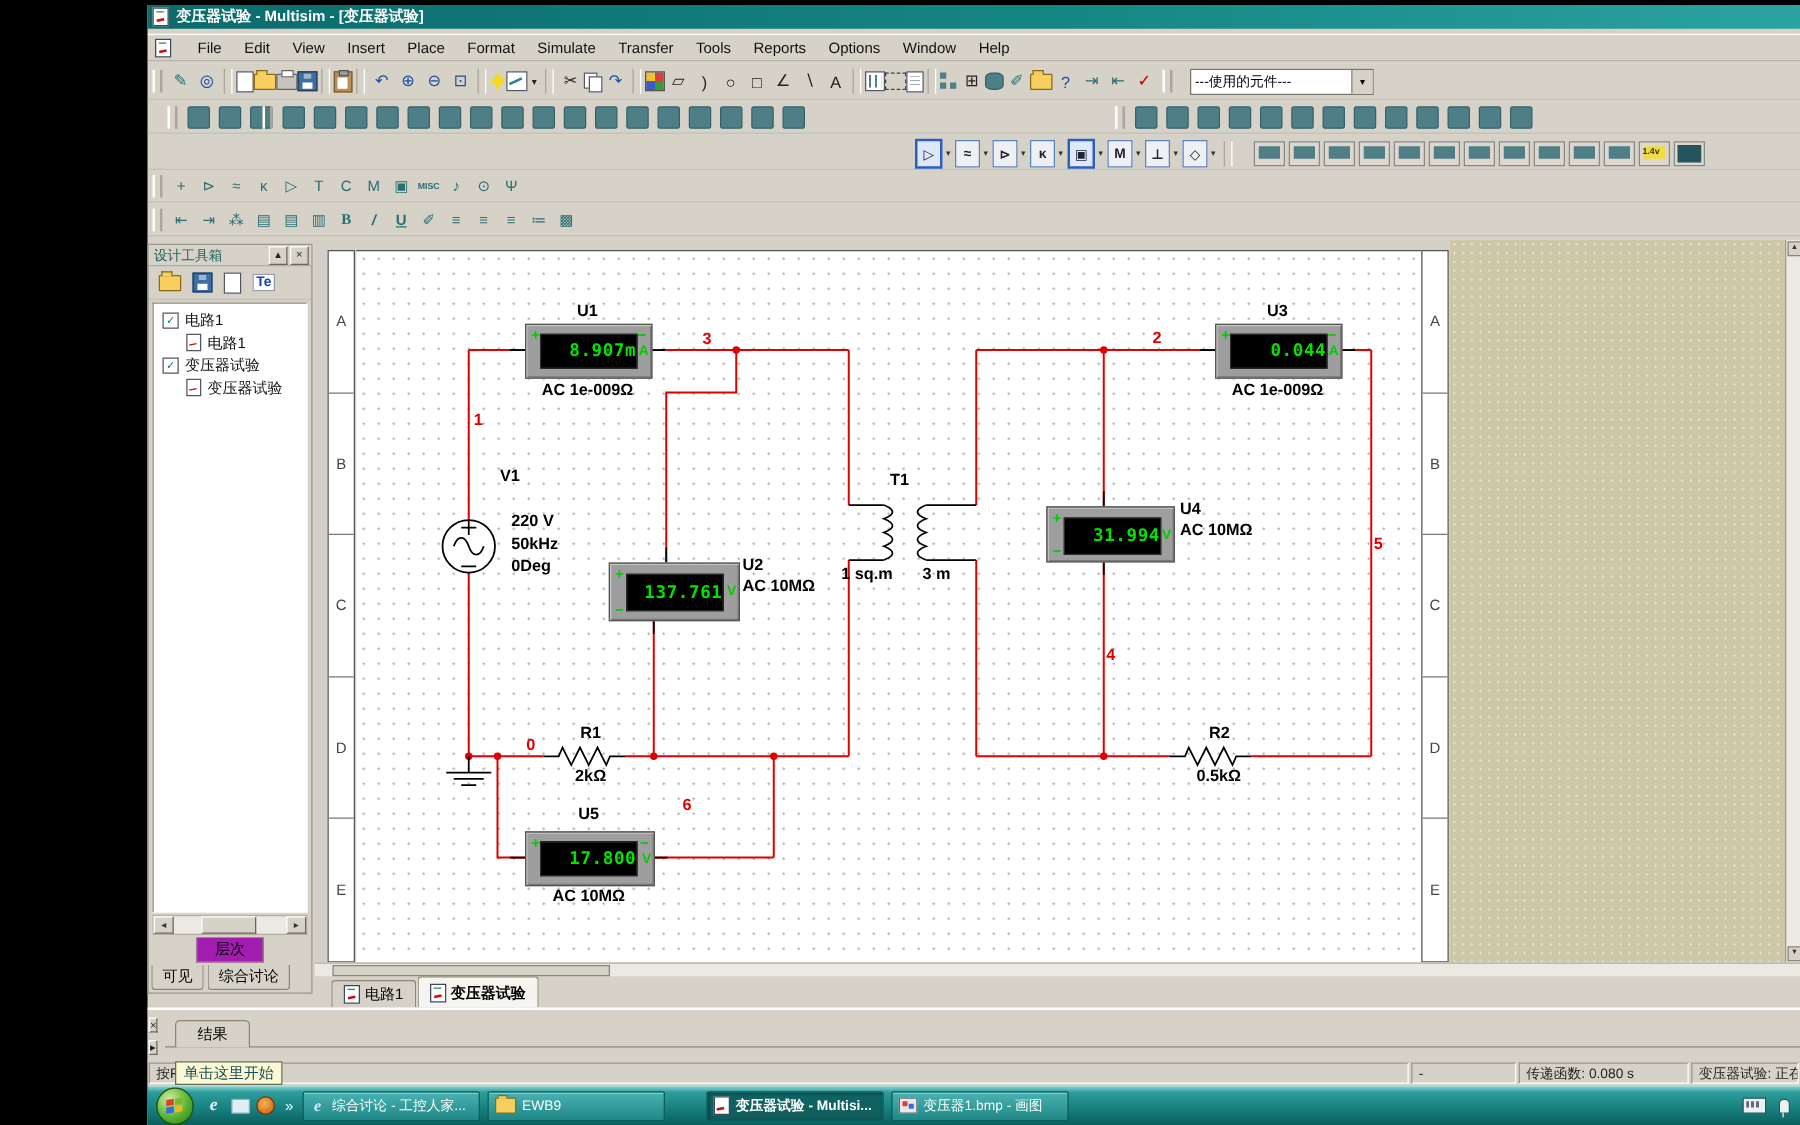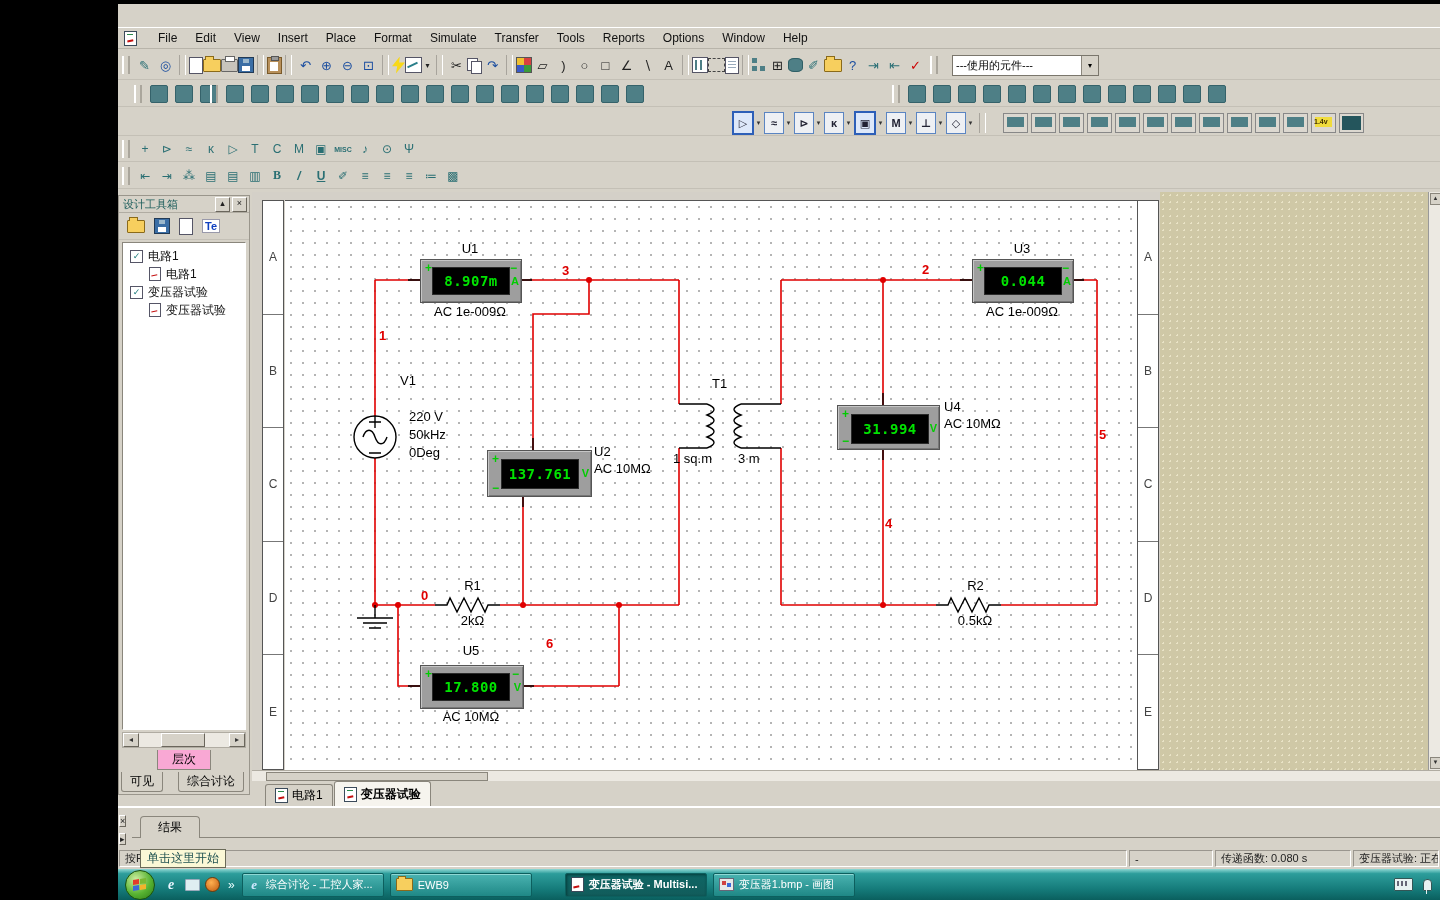--- a/index.html
+++ b/index.html
@@ -108,22 +108,22 @@
      border:1px solid;border-color:#8a867c #fff #fff #8a867c;font-size:12px;color:#111;padding-top:4px;overflow:hidden}
   .trow{display:flex;align-items:center;gap:5px;height:18px;padding-left:7px}
   .trow.child{padding-left:26px}
   .cb{width:11px;height:11px;background:#fff;border:1px solid #556;font-size:9px;line-height:10px;text-align:center;color:#1a7a7a;flex:none}
   .docic{display:inline-block;width:10px;height:12px;background:#fff;border:1px solid #556;position:relative;flex:none}
   .docic::after{content:"";position:absolute;left:1px;top:4px;width:6px;height:3px;border-bottom:1.5px solid #c41010;transform:rotate(-12deg)}
   .tbx-scroll{position:absolute;bottom:46px;left:3px;right:3px;height:14px;background:#ece9e2;border:1px solid #b0aca2;display:flex;align-items:stretch}
   .sbtn{width:14px;background:#d6d2c8;border:1px solid;border-color:#fff #6a665c #6a665c #fff;font-size:8px;text-align:center;line-height:12px;color:#333}
   .sthumb{width:42px;margin-left:22px;background:#d6d2c8;border:1px solid;border-color:#fff #6a665c #6a665c #fff}
   .tbx-hier{position:absolute;bottom:24px;left:0;width:100%;text-align:center}
-  .tbx-hier span{display:inline-block;font-size:12px;padding:1px 14px;border:1px solid #8a867c;border-top:none;background:#f9a8d4}
-  .tbx-tabs{position:absolute;bottom:2px;left:2px;display:flex;gap:15px}
+  .tbx-hier span{display:inline-block;font-size:12px;padding:1px 14px;border:1px solid #8a867c;border-top:none;background:#a21caf}
+  .tbx-tabs{position:absolute;bottom:2px;left:2px;display:flex;gap:3px}
   .btab{font-size:12px;padding:1px 8px;background:#d6d2c8;border:1px solid #8a867c;border-top:none;border-radius:0 0 3px 3px}
 
   
   .canvascol{position:absolute;left:134px;top:188px;width:1188px;height:578px;background:#d4d0c8;overflow:hidden}
   .sheetdots{position:absolute;left:33px;top:8px;width:852px;height:570px;background:#fff;
      background-image:radial-gradient(#b4b4b4 1px,transparent 1px);background-size:12px 12px;
      border-top:1px solid #555;border-bottom:1px solid #555}
   .zonecol{position:absolute;top:8px;width:22px;height:570px;background:#fff;border:1px solid #555;box-sizing:border-box}
   .zonecol.left{left:10px}.zonecol.right{left:885px}
   .zcell{height:113.5px;display:flex;align-items:center;justify-content:center;font-size:12px;color:#444;border-bottom:1px solid #777;box-sizing:border-box}
@@ -133,34 +133,34 @@
   .vscroll{position:absolute;left:1176px;top:0;width:12px;height:578px;background:#ece9e2;border-left:1px solid #999}
   .vscroll i{position:absolute;left:1px;width:9px;height:10px;background:#d6d2c8;border:1px solid #8a867c;font-size:6px;line-height:9px;text-align:center;color:#333;font-style:normal}
   .vscroll .up{top:1px}.vscroll .dn{bottom:1px}
   .csvg{position:absolute;left:0;top:0;z-index:2}
 
   
   .meter{position:absolute;z-index:3;background:#9e9e9e;border:1px solid #555;
      box-shadow:inset 1px 1px 0 #c6c6c6, inset -1px -1px 0 #777}
   .mdisp{position:absolute;background:#000;border:1px solid #2a2a2a;color:#00e400;
      font-family:"DejaVu Sans Mono","Liberation Mono",monospace;font-weight:bold;font-size:14px;
-     display:flex;align-items:center;justify-content:center;letter-spacing:.5px}
+     display:flex;align-items:center;justify-content:flex-end;letter-spacing:.5px}
   .msign{position:absolute;color:#00cc00;font-weight:bold;font-size:12px;line-height:1}
   .munit{position:absolute;color:#00cc00;font-weight:bold;font-size:11px}
   .m-u1{left:168px;top:67px;width:100px;height:42px}
   .m-u3{left:720px;top:67px;width:100px;height:42px}
   .m-u2{left:235px;top:258px;width:103px;height:45px}
   .m-u4{left:585px;top:213px;width:101px;height:43px}
   .m-u5{left:168px;top:473px;width:102px;height:42px}
   .m-u1 .mdisp,.m-u3 .mdisp,.m-u5 .mdisp{left:11px;top:7px;width:76px;height:26px}
   .m-u2 .mdisp,.m-u4 .mdisp{left:13px;top:8px;width:76px;height:28px}
   .sign-tl{left:4px;top:2px}.sign-tr{right:4px;top:2px}.sign-bl{left:4px;bottom:2px}
   .m-u1 .munit,.m-u3 .munit,.m-u5 .munit{right:2px;top:15px}
   .m-u2 .munit,.m-u4 .munit{right:2px;top:16px}
-  .clabel{position:absolute;z-index:3;font-size:13px;font-weight:normal;color:#000;white-space:nowrap}
+  .clabel{position:absolute;z-index:3;font-size:13px;font-weight:bold;color:#000;white-space:nowrap}
   .lab-u1name{left:168px;top:49px;width:100px;text-align:center}
   .lab-u1set{left:158px;top:112px;width:120px;text-align:center}
   .lab-u3name{left:720px;top:49px;width:100px;text-align:center}
   .lab-u3set{left:710px;top:112px;width:120px;text-align:center}
   .lab-u2name{left:342px;top:252px}.lab-u2set{left:342px;top:269px}
   .lab-u4name{left:692px;top:207px}.lab-u4set{left:692px;top:224px}
   .lab-u5name{left:168px;top:451px;width:102px;text-align:center}
   .lab-u5set{left:158px;top:517px;width:122px;text-align:center}
   .lab-v1{left:148px;top:181px}
   .lab-v1l0{left:157px;top:217px}.lab-v1l1{left:157px;top:235px}.lab-v1l2{left:157px;top:253px}
@@ -228,20 +228,24 @@
   .kb-icon::after{content:"";position:absolute;left:2px;top:2px;width:11px;height:5px;
      background:repeating-linear-gradient(90deg,#667 0 2px,transparent 2px 4px)}
   .mic-icon{width:7px;height:10px;background:#e8f2f2;border:1px solid #355;border-radius:4px 4px 1px 1px;position:relative}
   .mic-icon::after{content:"";position:absolute;left:2px;bottom:-4px;width:1px;height:4px;background:#e8f2f2}
 </style>
 </head>
 <body>
 
 <div class="screen">
 
+  <div class="titlebar">
+    <span class="ic-msdoc"></span>
+    <span>变压器试验 - Multisim - [变压器试验]</span>
+  </div>
 
   <div class="menubar">
     <span class="ic-msdoc"></span>
     <span style="width:8px"></span>
     <span><span class="menu-item">File</span><span class="menu-item">Edit</span><span class="menu-item">View</span><span class="menu-item">Insert</span><span class="menu-item">Place</span><span class="menu-item">Format</span><span class="menu-item">Simulate</span><span class="menu-item">Transfer</span><span class="menu-item">Tools</span><span class="menu-item">Reports</span><span class="menu-item">Options</span><span class="menu-item">Window</span><span class="menu-item">Help</span></span>
   </div>
 
   <div class="tbrow tb1">
     <span class="grip"></span>
     <span style="display:flex;align-items:center">

